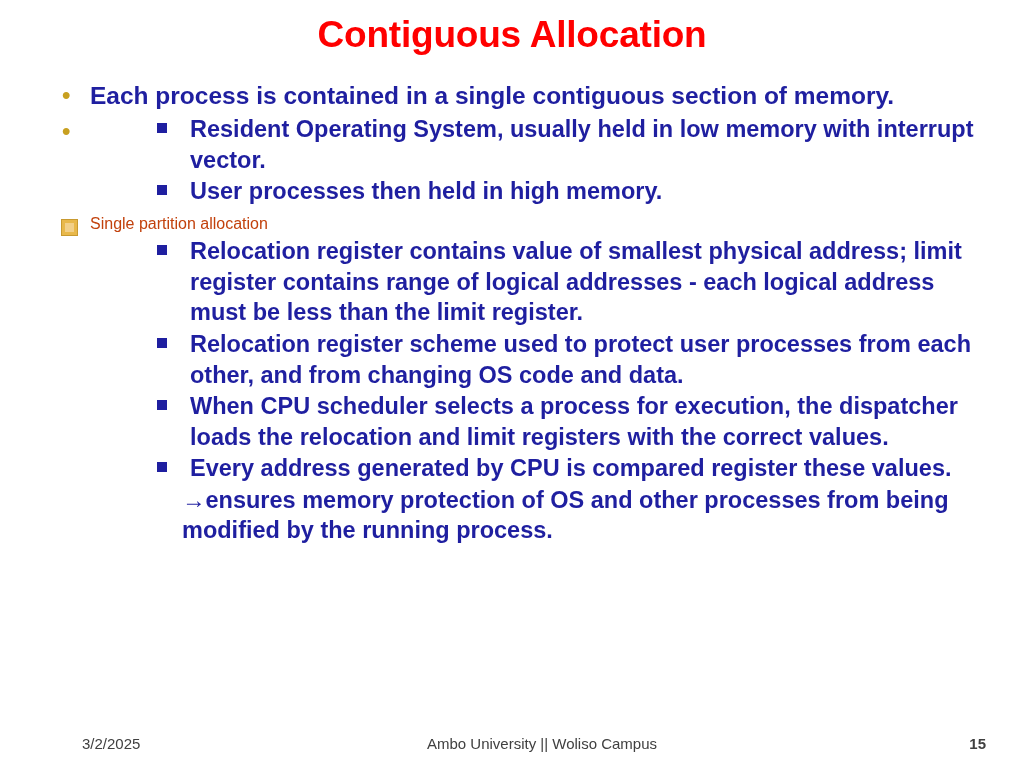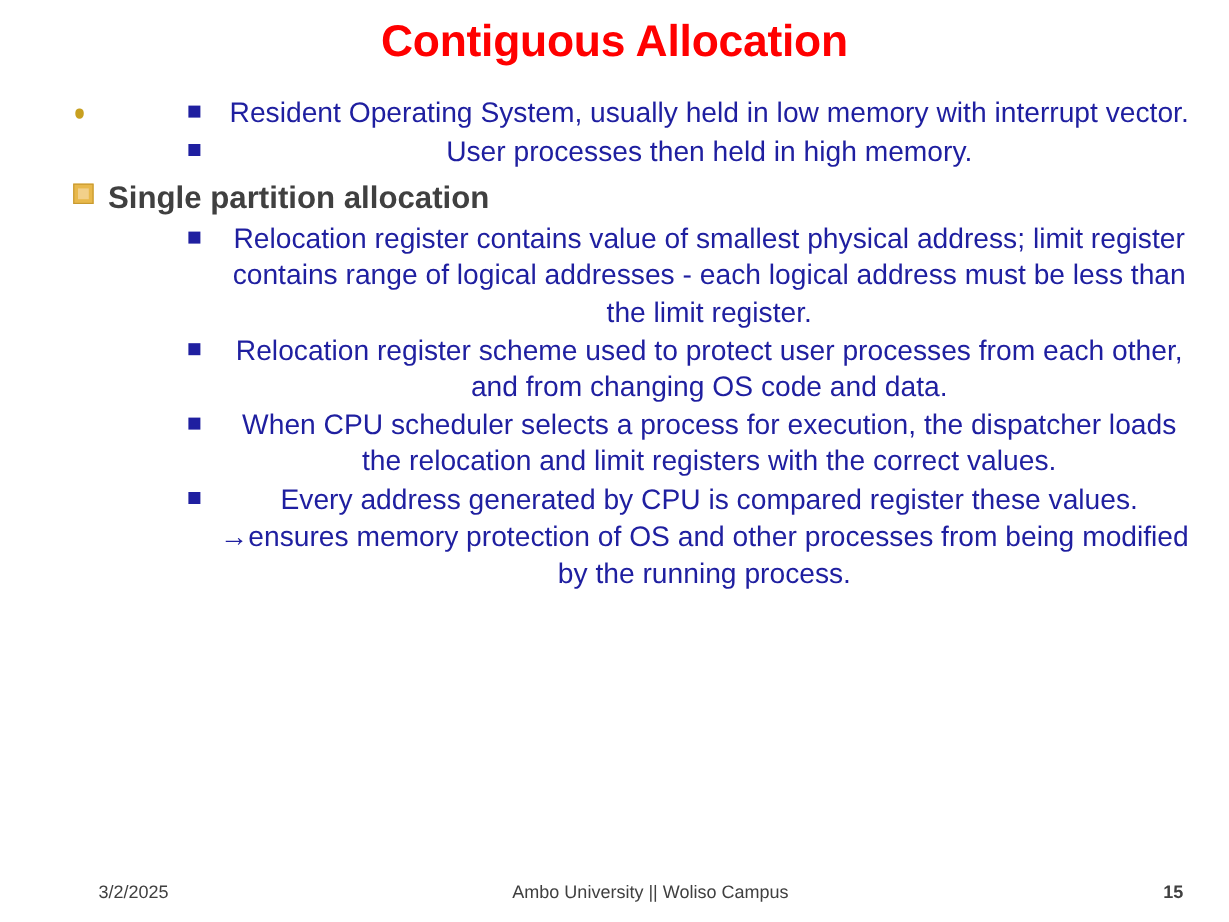--- a/index.html
+++ b/index.html
@@ -50,23 +50,23 @@
     position: absolute;
     left: 10px;
     top: 0;
     color: #C8A020;
     font-size: 24px;
     line-height: 1.44;
   }
   .lvl1b {
     position: relative;
     padding-left: 38px;
-    font-size: 26px;
-    color: #404040;
-    font-weight: bold;
+    font-size: 16px;
+    color: #c2410c;
+    font-weight: normal;
     line-height: 1.34;
     margin-top: 6px;
     margin-bottom: 2px;
   }
   .lvl1b .sqbullet {
     position: absolute;
     left: 9px;
     top: 6px;
     width: 17px;
     height: 17px;
@@ -79,24 +79,23 @@
     position: absolute;
     left: 3px; top: 3px;
     width: 9px; height: 9px;
     background: #F2D08A;
   }
   .lvl2 {
     position: relative;
     padding-left: 138px;
     font-size: 23.5px;
     color: #1F1FA0;
-    font-weight: normal;
+    font-weight: bold;
     line-height: 1.30;
     margin-bottom: 1px;
-    text-align: center;
   }
   .lvl2 .sq {
     position: absolute;
     left: 105px;
     top: 9px;
     width: 10px;
     height: 10px;
     background: #1F1FA0;
   }
   .lvl2.arrow {
@@ -139,20 +138,21 @@
 <body>
 
 <div class="slide">
 
   <div class="title">Contiguous Allocation</div>
 
   <div class="body">
 
     <div class="lvl1">
       <span class="bullet">•</span>
+      <span>Each process is contained in a single contiguous section of memory.</span>
     </div>
 
     <div class="lvl1">
       <span class="bullet">•</span>
     </div>
 
     <div class="lvl2">
       <span class="sq"></span>
       <span>Resident Operating System, usually held in low memory with interrupt vector.</span>
     </div>

